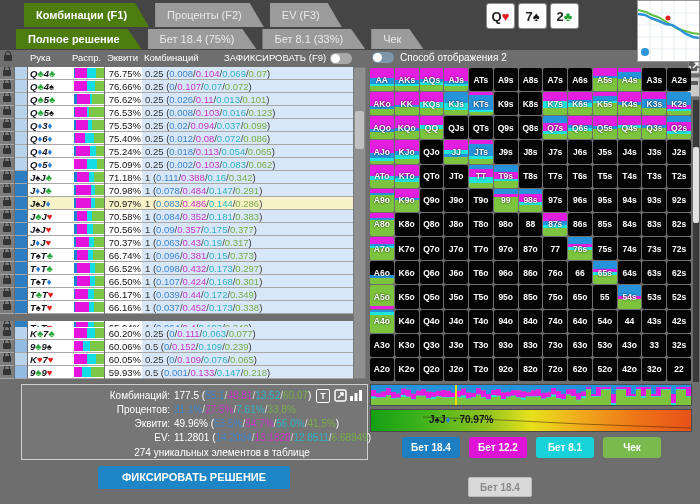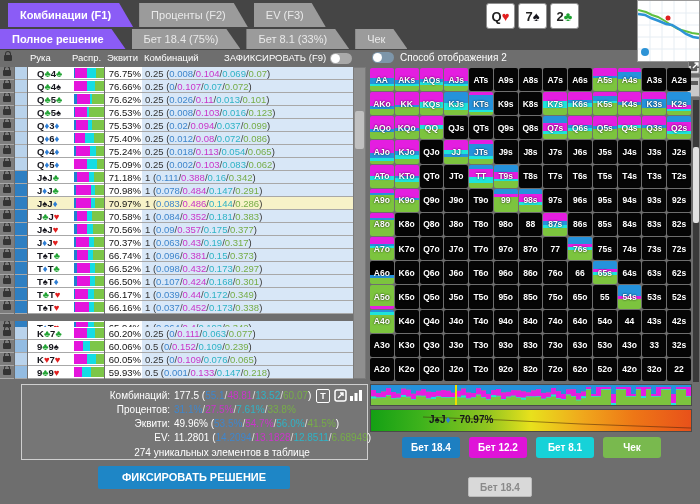--- a/index.html
+++ b/index.html
@@ -7,39 +7,39 @@
        font-family:"Liberation Sans","DejaVu Sans",sans-serif;-webkit-font-smoothing:antialiased;}
   
   .topbar{position:absolute;left:0;top:0;width:700px;height:50px;background:#454545;}
   .tabrow{position:absolute;display:flex;gap:6px;}
   #top-tabs{left:8px;top:3px;}
   #sub-tabs{left:0px;top:29px;}
   .tab{height:24px;line-height:24px;padding:0 22px 0 12px;font-size:11px;color:#e9e9e9;
        background:#9b9b9b;clip-path:polygon(0 0,calc(100% - 14px) 0,100% 100%,0 100%);
        white-space:nowrap;cursor:default;}
   #sub-tabs .tab{height:20px;line-height:20px;font-size:11px;}
-  .tab.active{background:#8b5cf6;color:#fff;font-weight:bold;}
+  .tab.active{background:#4d7c0f;color:#fff;font-weight:bold;margin-left:16px;}
   #board-cards{position:absolute;left:486px;top:3px;display:flex;gap:3px;}
   .card{width:27px;height:24px;background:#fff;border:1px solid #8f8f8f;border-radius:3px;
         display:flex;align-items:center;justify-content:center;font-size:13px;font-weight:bold;color:#222;}
   
   #hdr{position:absolute;left:0;top:51px;width:353px;height:15px;color:#fff;font-size:9.5px;}
   #hdr span{position:absolute;top:1px;}
   .lock{width:8px;height:6px;background:#343434;border-radius:1px;position:relative;}
   .lock:before{content:"";position:absolute;top:-4px;left:1px;width:4px;height:4px;
                border:1.5px solid #343434;border-bottom:none;border-radius:3px 3px 0 0;}
   .toggle{width:22px;height:11px;border-radius:6px;background:#a9a9a9;position:relative;}
   .toggle:after{content:"";position:absolute;left:1px;top:1px;width:9px;height:9px;border-radius:50%;background:#fff;}
   .toggle.blue{background:#7d96aa;}
   #rows{position:absolute;left:0;top:67px;width:353px;height:312px;}
   .trow{position:absolute;left:0;width:353px;height:13px;font-size:9.5px;line-height:13px;}
   .cell{position:absolute;top:0;height:12px;border-bottom:1px solid #a8a8a8;background:#fff;overflow:hidden;}
   .lockc{left:0;width:14px;background:#7d7d7d;display:flex;align-items:center;justify-content:center;}
   .wc{left:15px;width:12px;}
-  .handc{left:28px;width:45px;font-weight:bold;padding-left:9px;}
+  .handc{left:28px;width:45px;font-weight:bold;padding-left:2px;font-style:italic;}
   .barc{left:74px;width:30px;}
   .bar{margin-top:1px;height:10px;display:flex;}
   .eqc{left:105px;width:36px;text-align:right;padding-right:3px;color:#111;}
   .cmbc{left:142px;width:210px;background:#d8e7f7;padding-left:3px;color:#333;white-space:nowrap;}
   .hl{background:#f7f2c8 !important;}
   #tbl-scroll{position:absolute;left:353px;top:67px;width:13px;height:312px;background:#8f8f8f;border:1px solid #7a7a7a;box-sizing:border-box;}
   #tbl-thumb{position:absolute;left:1px;top:43px;width:9px;height:38px;background:#c0c0c0;border-radius:2px;}
   
   #stats{position:absolute;left:21px;top:384px;width:345px;height:74px;border:1px solid #cfcfcf;background:#767676;font-size:10px;color:#fff;}
   #stats-left{position:absolute;left:8px;top:5px;line-height:14.5px;}

